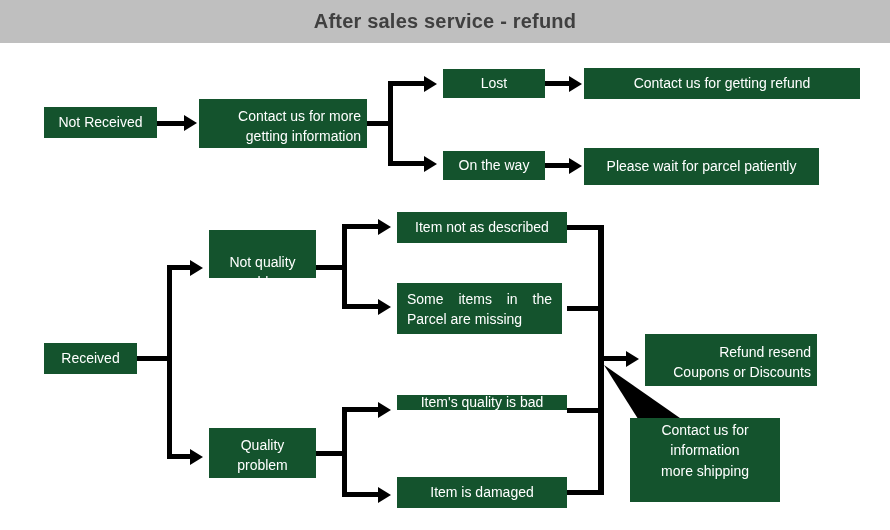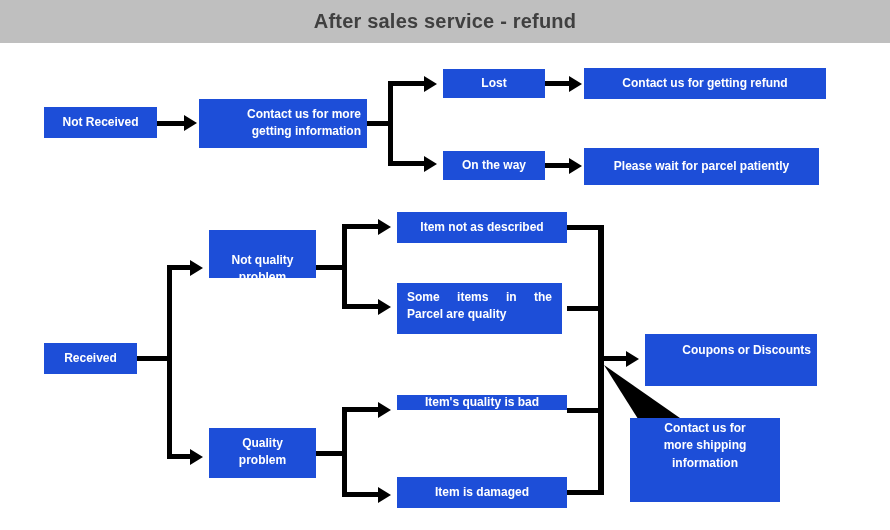--- a/index.html
+++ b/index.html
@@ -37,24 +37,24 @@
     line-height: 43px;
     text-align: center;
     font-size: 20px;
     font-weight: bold;
     color: #404040;
     letter-spacing: 0.2px;
   }
   
   .node {
     position: absolute;
-    background: #1d4ed8;
+    background: #14532d;
     color: #ffffff;
-    font-weight: bold;
-    font-size: 12px;
+    font-weight: normal;
+    font-size: 14px;
     line-height: 1.45;
     display: flex;
     align-items: center;
     justify-content: center;
     text-align: center;
     box-sizing: border-box;
     padding: 2px 6px;
   }
   .node.left-align {
     justify-content: flex-start;
@@ -114,21 +114,21 @@
   <div class="seg" style="left:388px; top:81px; width:38px; height:5px;"></div>
   <div class="arrow-r" style="left:424px; top:75.5px;"></div>
   <div class="seg" style="left:388px; top:161px; width:38px; height:5px;"></div>
   <div class="arrow-r" style="left:424px; top:155.5px;"></div>
 
   <div class="node" style="left:443px; top:69px; width:102px; height:29px;">Lost</div>
 
   <div class="seg" style="left:545px; top:81px; width:26px; height:5px;"></div>
   <div class="arrow-r" style="left:569px; top:75.5px;"></div>
 
-  <div class="node" style="left:584px; top:68px; width:242px; height:31px;">Contact us for getting refund</div>
+  <div class="node" style="left:584px; top:68px; width:276px; height:31px;">Contact us for getting refund</div>
 
   <div class="node" style="left:443px; top:151px; width:102px; height:29px;">On the way</div>
 
   <div class="seg" style="left:545px; top:163px; width:26px; height:5px;"></div>
   <div class="arrow-r" style="left:569px; top:157.5px;"></div>
 
   <div class="node" style="left:584px; top:148px; width:235px; height:37px;">Please wait for parcel patiently</div>
 
   <div class="node" style="left:44px; top:343px; width:93px; height:31px;">Received</div>
 
@@ -148,21 +148,21 @@
   <div class="seg" style="left:342px; top:224px; width:5px; height:85px;"></div>
   <div class="seg" style="left:342px; top:224px; width:38px; height:5px;"></div>
   <div class="arrow-r" style="left:378px; top:218.5px;"></div>
   <div class="seg" style="left:342px; top:304px; width:38px; height:5px;"></div>
   <div class="arrow-r" style="left:378px; top:298.5px;"></div>
 
   <div class="node" style="left:397px; top:212px; width:170px; height:31px;">Item not as described</div>
 
   <div class="node justify" style="left:397px; top:283px; width:165px; height:51px;">
     <div class="ln1">Some   items   in   the</div>
-    <div class="ln2">Parcel are quality</div>
+    <div class="ln2">Parcel are missing</div>
   </div>
 
   <div class="node" style="left:209px; top:428px; width:107px; height:50px; display:block; padding-top:7px;">
     <div>Quality</div>
     <div>problem</div>
   </div>
 
   <div class="seg" style="left:316px; top:451px; width:30px; height:5px;"></div>
   <div class="seg" style="left:342px; top:407px; width:5px; height:90px;"></div>
   <div class="seg" style="left:342px; top:407px; width:38px; height:5px;"></div>
@@ -177,26 +177,27 @@
   <div class="seg" style="left:567px; top:225px; width:36px; height:5px;"></div>
   <div class="seg" style="left:567px; top:306px; width:36px; height:5px;"></div>
   <div class="seg" style="left:567px; top:408px; width:36px; height:5px;"></div>
   <div class="seg" style="left:567px; top:490px; width:36px; height:5px;"></div>
   <div class="seg" style="left:598px; top:225px; width:6px; height:270px;"></div>
 
   <div class="seg" style="left:604px; top:356px; width:24px; height:5px;"></div>
   <div class="arrow-r" style="left:626px; top:350.5px;"></div>
 
   <div class="node left-align" style="left:645px; top:334px; width:172px; height:52px; display:block; padding-top:8px;">
+    <div>Refund resend</div>
     <div>Coupons or Discounts</div>
   </div>
 
   <svg class="overlay" viewBox="0 0 890 530" xmlns="http://www.w3.org/2000/svg">
     <polygon points="604,365 700,432 645,430" fill="#000000"></polygon>
   </svg>
 
   <div class="node" style="left:630px; top:418px; width:150px; height:84px; display:block; text-align:center;">
     <div>Contact us for</div>
+    <div>information</div>
     <div>more shipping</div>
-    <div>information</div>
   </div>
 
 </div>
 
 </body></html>

